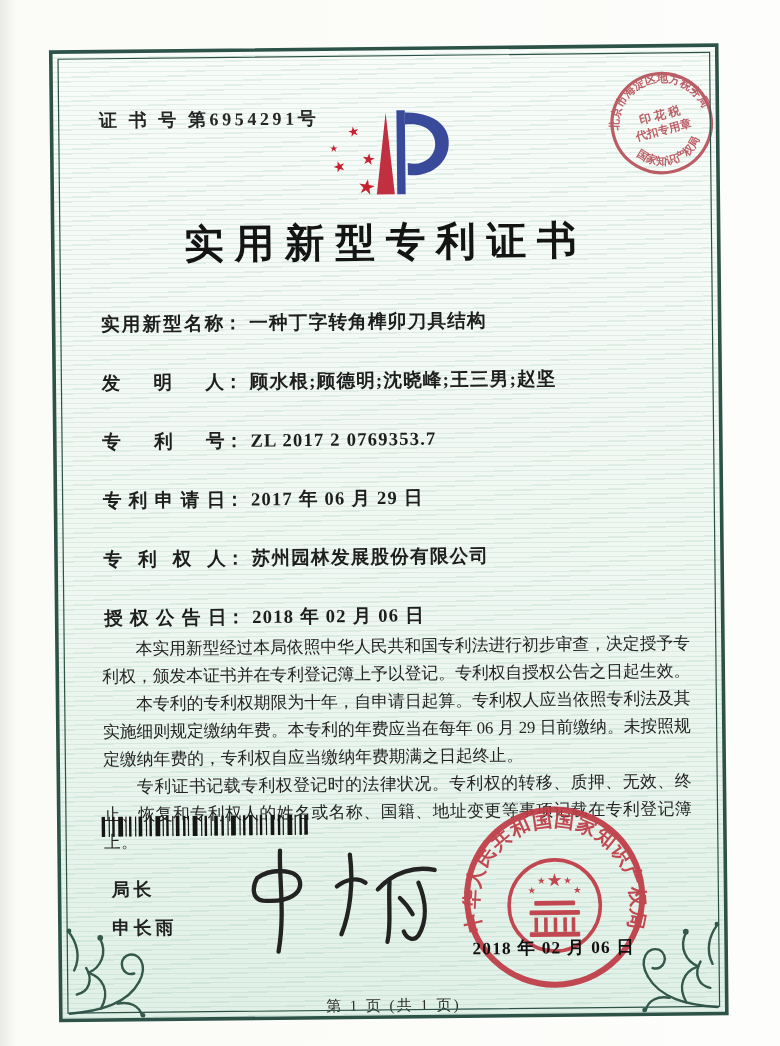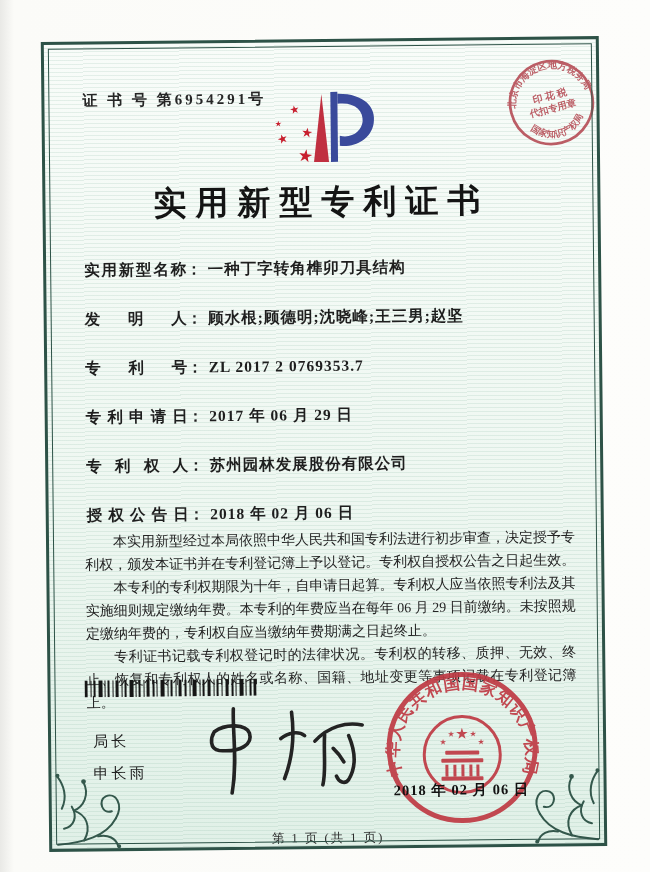--- a/index.html
+++ b/index.html
@@ -38,22 +38,22 @@
   .field{margin-bottom:28px;font-size:15.5px;font-weight:600;color:#1e1e1e;white-space:nowrap;height:21px;}
   .flabel{display:inline-block;width:102px;text-align:justify;text-align-last:justify;vertical-align:bottom;}
   .fcolon{display:inline-block;}
   .fvalue{margin-left:6px;letter-spacing:1px;}
   
   .paras{left:36px;top:486px;width:490px;font-size:14px;line-height:23px;
          text-align:justify;color:#242424;font-weight:500;}
   .paras p{margin:0;text-indent:2em;}
   
   .barcode{left:34px;top:636px;width:172px;height:17px;}
-  .director-label{left:42px;top:688px;font-size:15px;font-weight:400;letter-spacing:3px;color:#222;}
-  .director-name{left:42px;top:720px;font-size:15px;font-weight:400;letter-spacing:3px;color:#222;}
+  .director-label{left:42px;top:688px;font-size:15px;font-weight:700;letter-spacing:3px;color:#222;}
+  .director-name{left:42px;top:720px;font-size:15px;font-weight:700;letter-spacing:3px;color:#222;}
   .signature{left:146px;top:656px;width:180px;height:100px;transform:rotate(-2deg);}
   .seal{left:334px;top:630px;width:154px;height:154px;opacity:0.92;}
   .seal-date{left:342px;top:740px;font-size:14.5px;font-weight:700;letter-spacing:1px;color:#111;z-index:5;}
   .footer{left:0;top:788px;width:100%;text-align:center;font-size:12.5px;letter-spacing:2px;color:#2c2c2c;}
   .stamp{left:462px;top:18px;width:90px;height:90px;transform:rotate(-14deg);opacity:0.85;}
   .flourish{width:100px;height:100px;}
   .flourish.bl{left:2px;top:704px;}
   .flourish.br{right:2px;top:704px;transform:scaleX(-1);}
 </style>
 </head>

